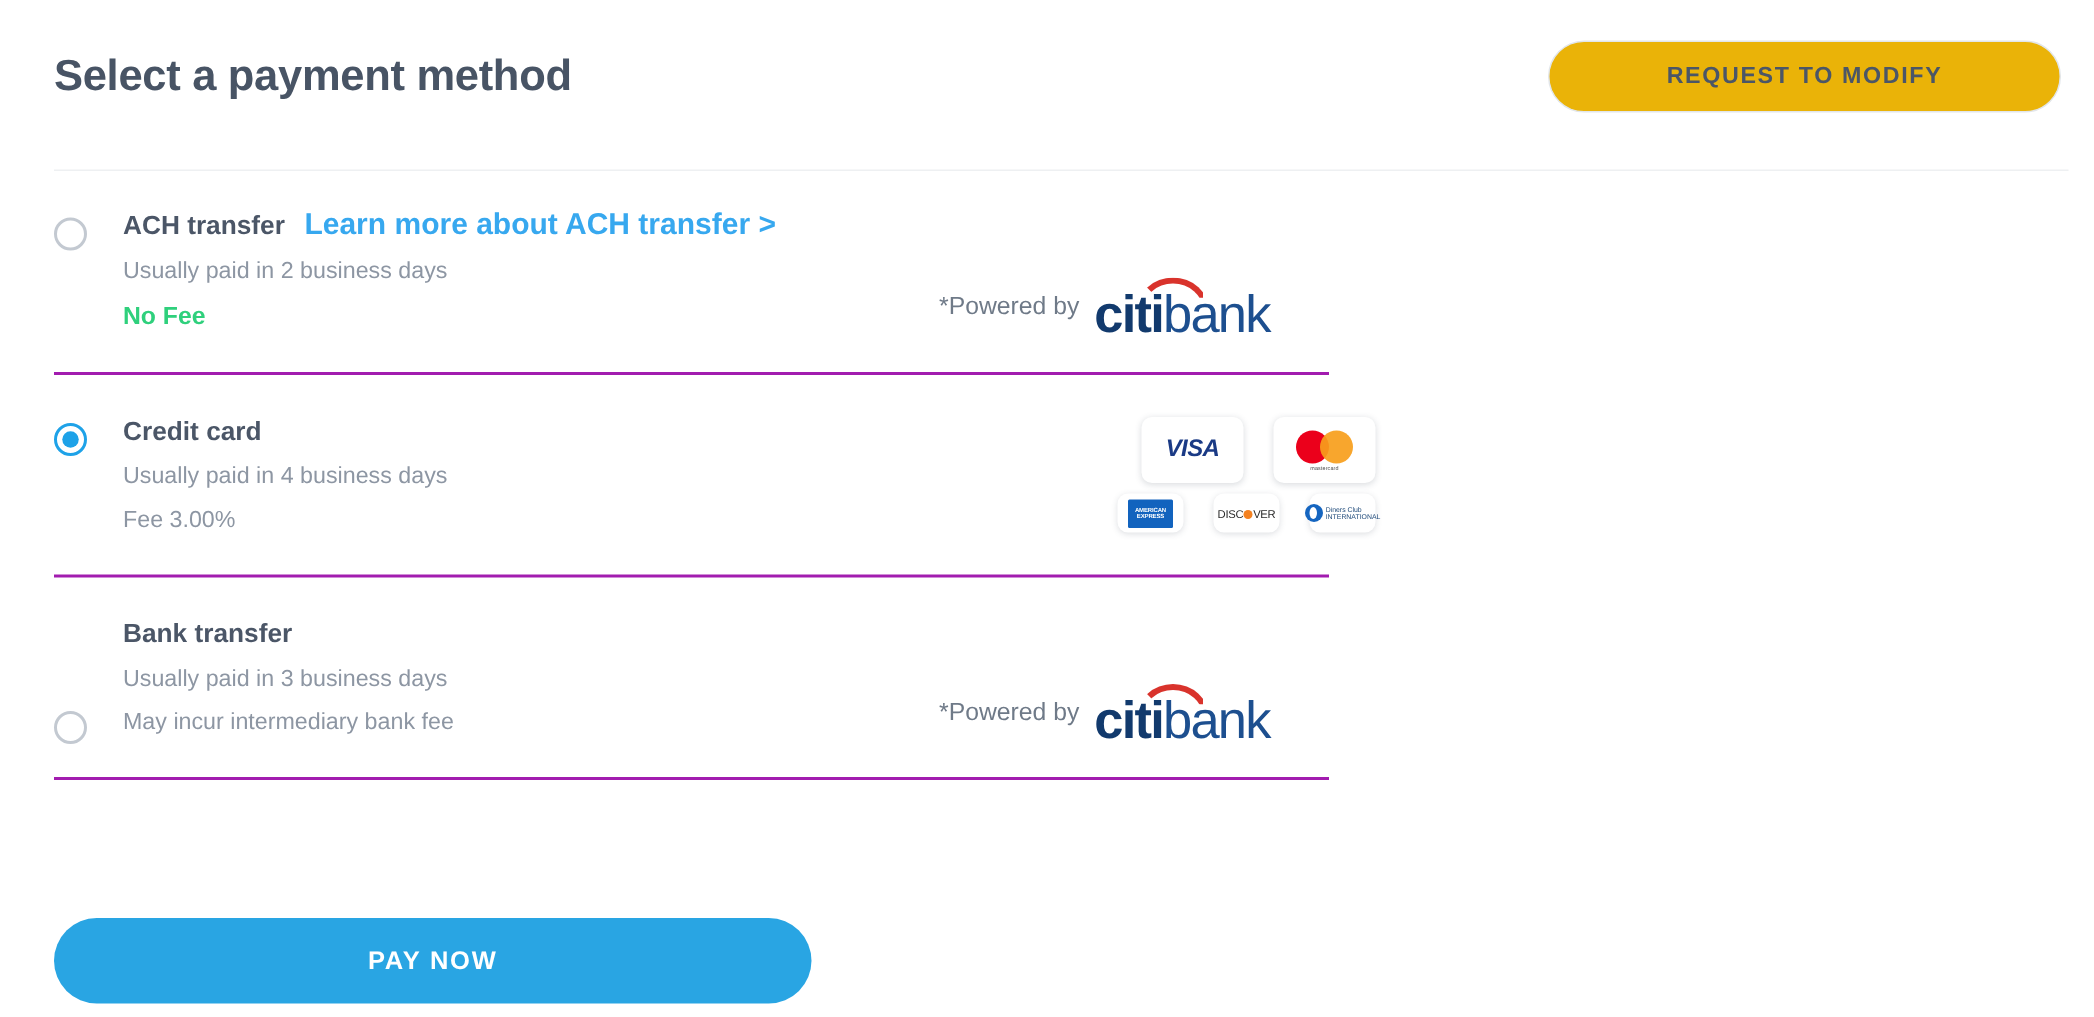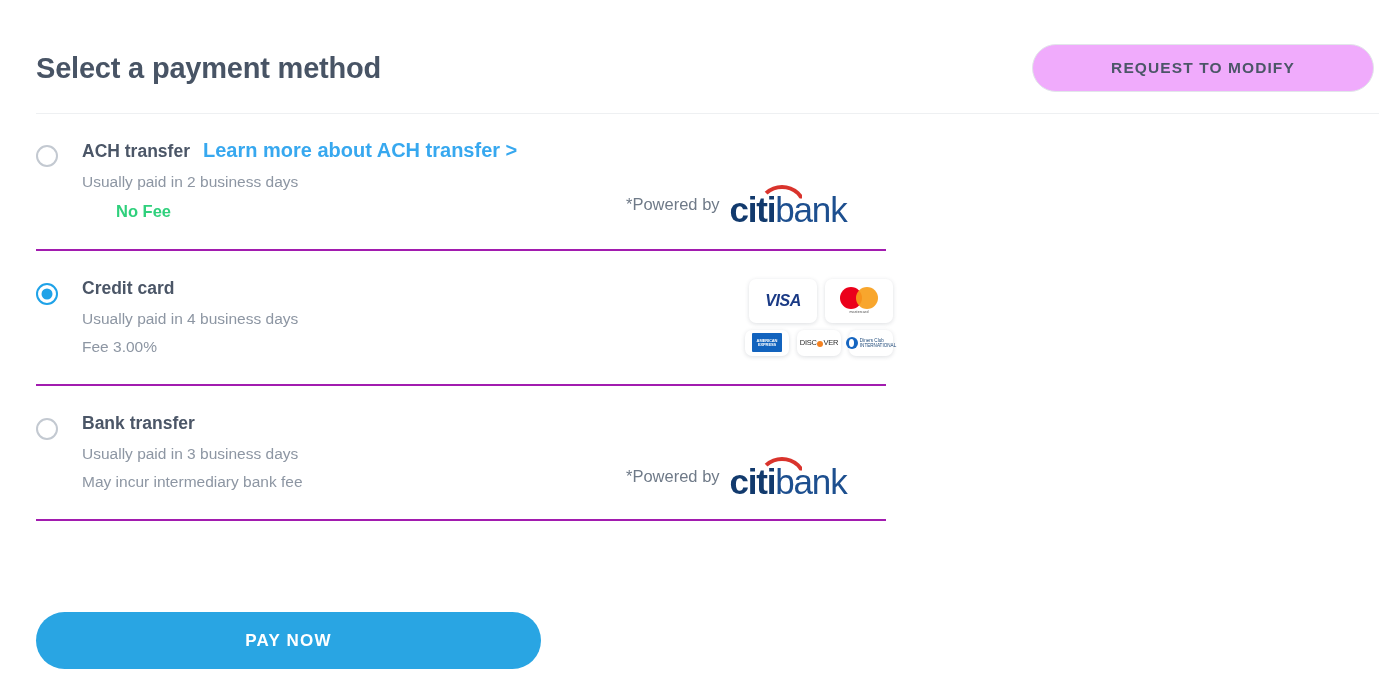--- a/index.html
+++ b/index.html
@@ -20,42 +20,42 @@
     position: relative;
     width: 1396px;
     height: 678px;
     background: #fff;
   }
 
   
   .header {
     position: absolute;
     left: 36px;
-    top: 37px;
+    top: 20px;
     width: 1338px;
     height: 62px;
     display: flex;
     align-items: center;
     justify-content: space-between;
   }
   .page-title {
     font-size: 29px;
     font-weight: bold;
     color: #485465;
     letter-spacing: -0.2px;
     line-height: 1;
     white-space: nowrap;
   }
   .modify-btn {
     height: 48px;
     min-width: 342px;
     padding: 0 28px;
     border-radius: 26px;
     border: 1px solid #e2e6ea;
-    background: #f0abfc;
+    background: #eab308;
     color: #4b5667;
     font-family: "Liberation Sans", sans-serif;
     font-size: 15.5px;
     font-weight: bold;
     letter-spacing: 1.1px;
     display: flex;
     align-items: center;
     justify-content: center;
     cursor: pointer;
     white-space: nowrap;
@@ -78,21 +78,21 @@
     width: 850px;
   }
   .option-row {
     position: relative;
     display: flex;
     align-items: flex-start;
     padding: 26px 0 22px 0;
     border-bottom: 2px solid #a21caf;
     min-height: 120px;
   }
-  .option-row.bank { min-height: 122px; }
+  .option-row.bank { min-height: 122px; align-items: flex-end; }
 
   .radio {
     flex: 0 0 auto;
     width: 22px;
     height: 22px;
     margin-top: 6px;
     margin-right: 24px;
     border-radius: 50%;
     border: 2px solid #c3c9d1;
     background: #fff;
@@ -148,21 +148,20 @@
   .opt-fee {
     font-size: 15.5px;
     color: #8d96a3;
     line-height: 1.85;
     white-space: nowrap;
   }
   .opt-fee.free {
     color: #2fd07c;
     font-weight: bold;
     font-size: 16.5px;
-    margin-left: 34px;
   }
 
   
   .logo-area {
     position: absolute;
     left: 590px;
     top: 0;
     height: 100%;
     display: flex;
     align-items: center;
@@ -219,21 +218,21 @@
 
   
   .cards {
     display: flex;
     flex-direction: column;
     gap: 7px;
     align-items: flex-end;
   }
   .cards-row {
     display: flex;
-    gap: 8px;
+    gap: 20px;
   }
   .card-tile {
     background: #fff;
     border-radius: 7px;
     box-shadow: 0 1px 4px rgba(60, 70, 90, 0.18);
     display: flex;
     align-items: center;
     justify-content: center;
   }
   .tile-lg { width: 68px; height: 44px; }

